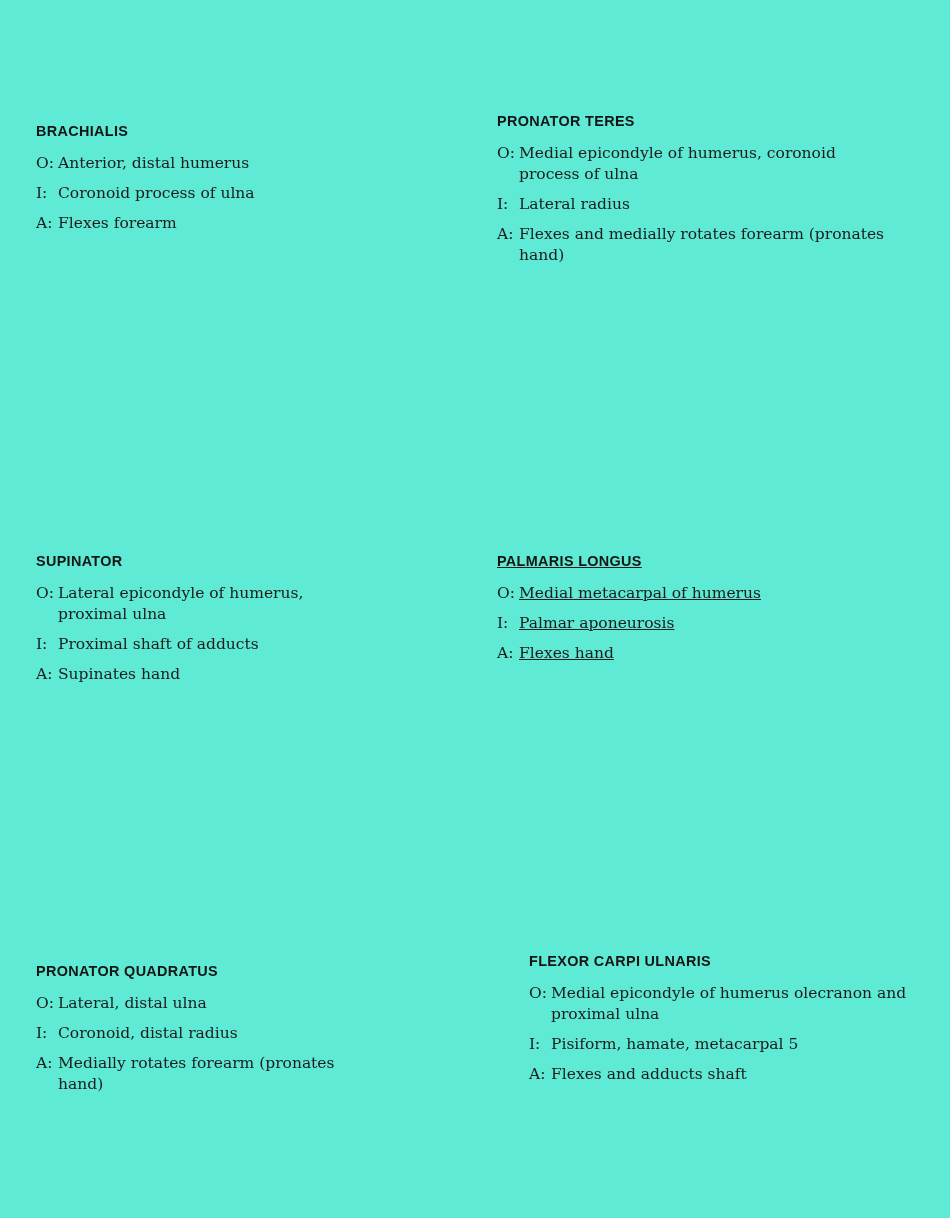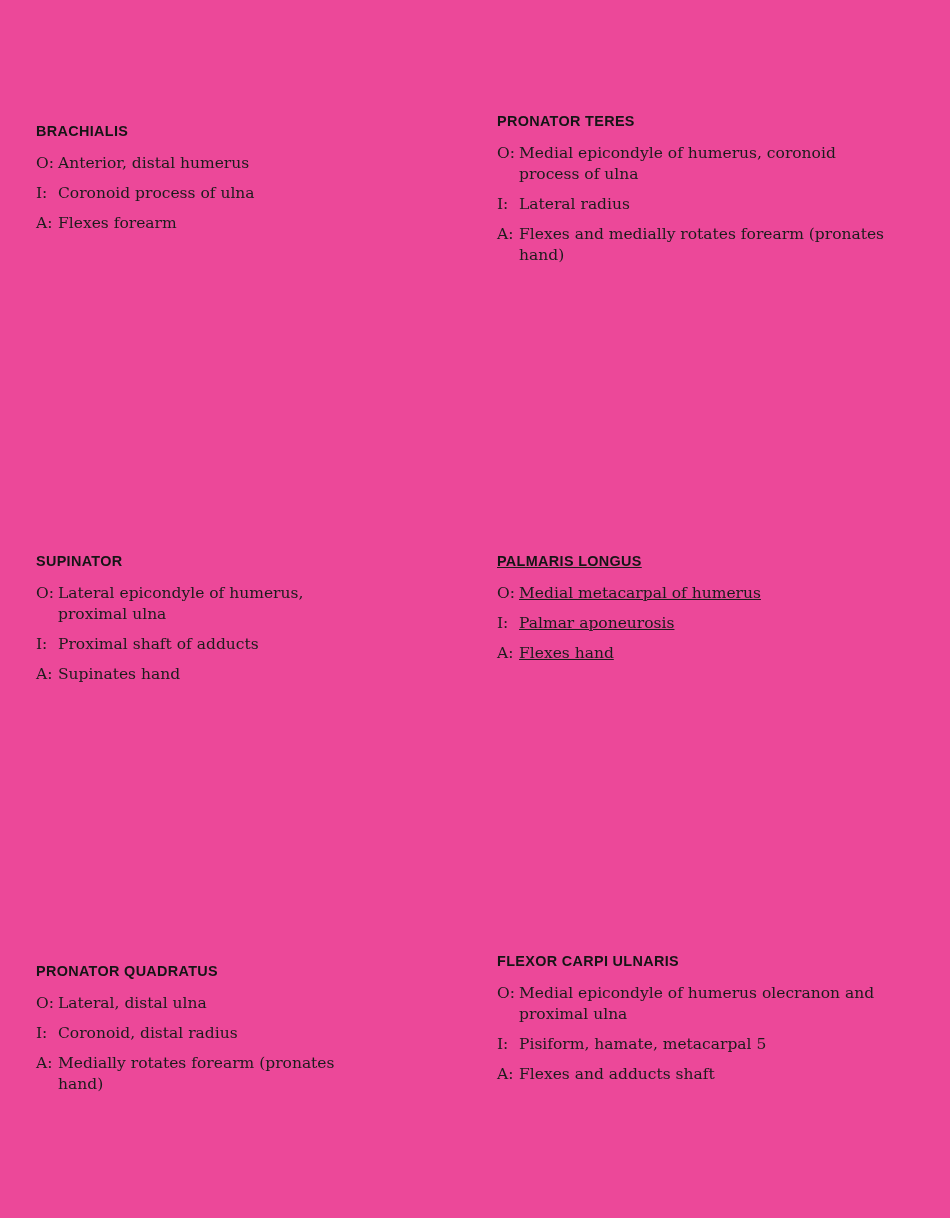--- a/index.html
+++ b/index.html
@@ -16,38 +16,38 @@
     overflow: hidden;
     font-family: "DejaVu Serif", "Liberation Serif", serif;
     color: #1c1c1c;
     -webkit-font-smoothing: antialiased;
   }
 
   
   #page {
     position: absolute;
     inset: 0;
-    background: #ec4899;
+    background: #5eead4;
   }
 
   .entry {
     position: absolute;
   }
 
   
   .col-left  { left: 36px;  width: 330px; }
   .col-right { left: 497px; width: 396px; }
 
   
   .row1-left  { top: 122px; }
   .row1-right { top: 112px; }
   .row2-left  { top: 552px; }
   .row2-right { top: 552px; text-decoration: underline; }
   .row3-left  { top: 962px; }
-  .row3-right { top: 952px; }
+  .row3-right { top: 952px; margin-left: 32px; }
 
   
   .muscle-name {
     font-family: "Liberation Sans", "DejaVu Sans", sans-serif;
     font-size: 15px;
     font-weight: 600;
     letter-spacing: 0.35px;
     line-height: 18px;
     color: #151515;
     margin: 0 0 13px 0;

